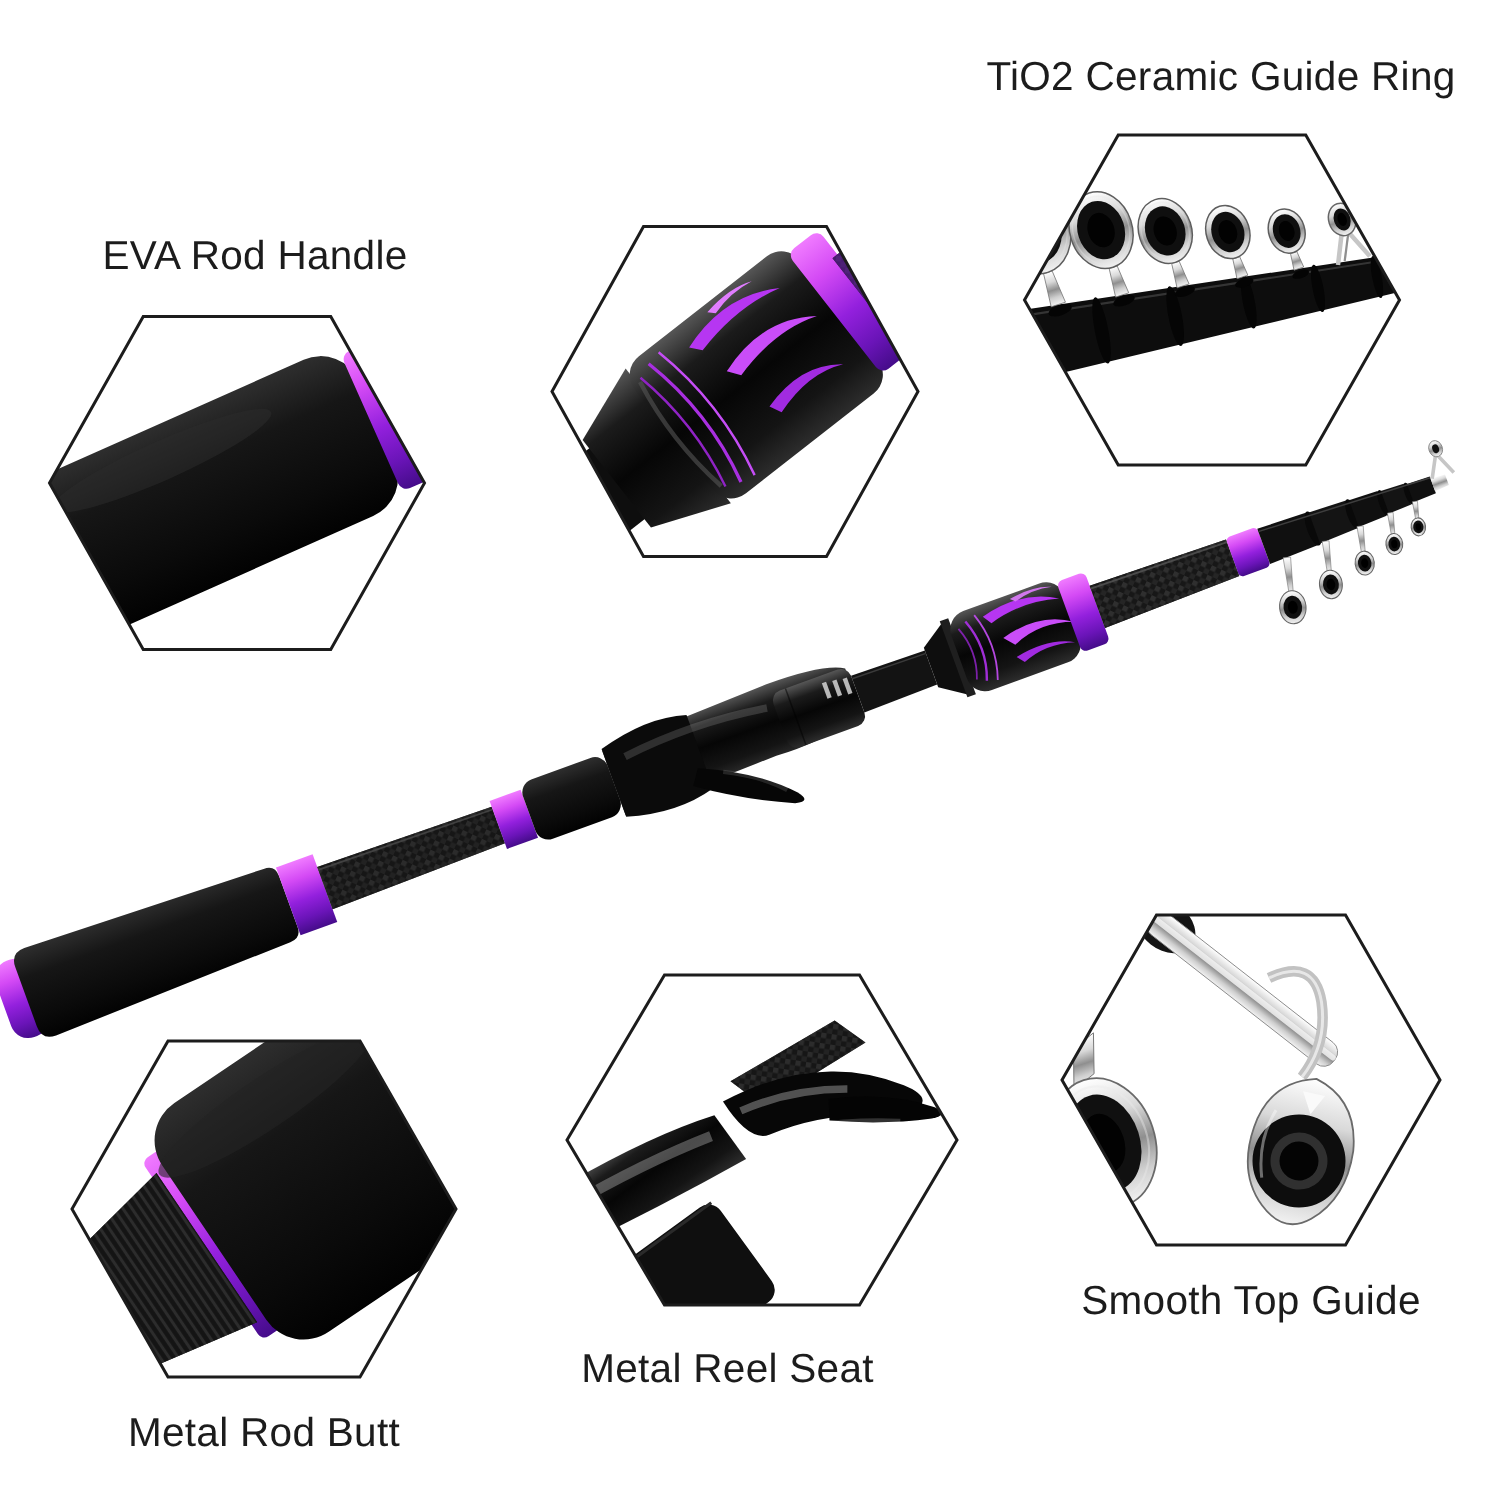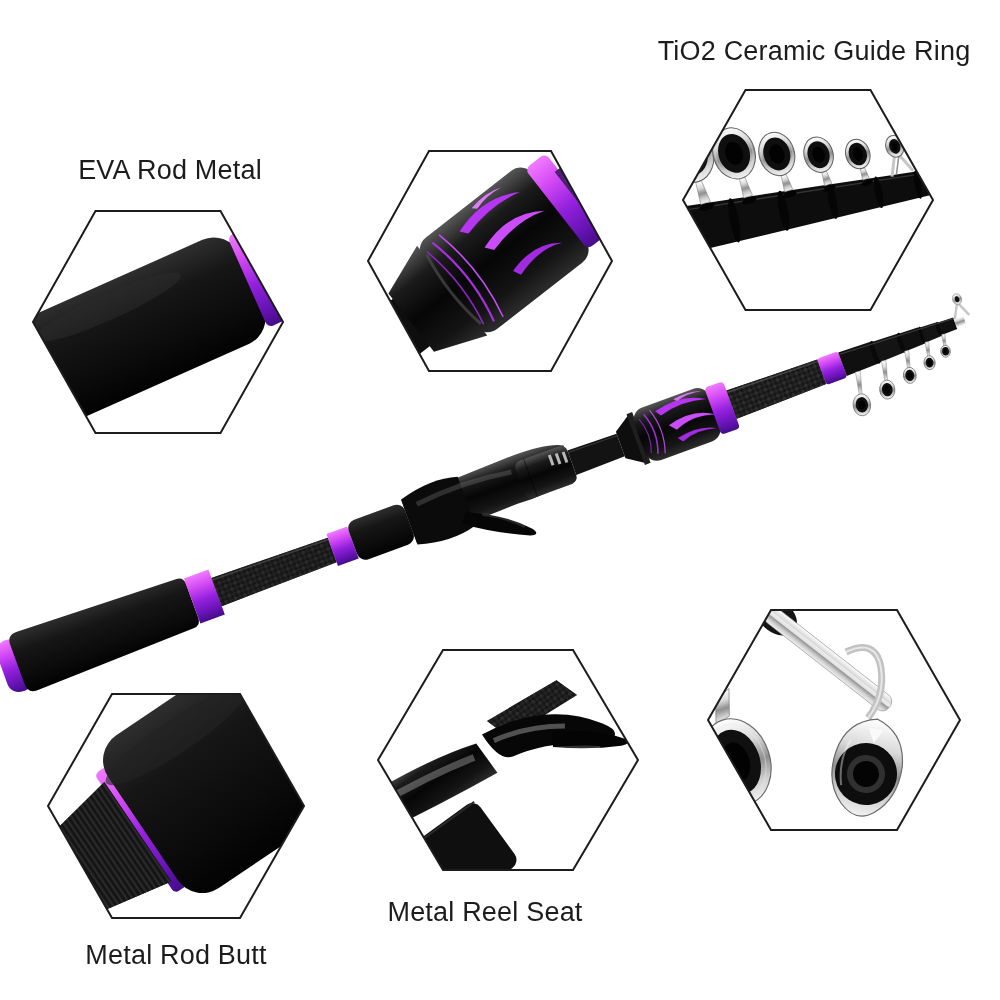--- a/index.html
+++ b/index.html
@@ -332,17 +332,18 @@
     <polygon points="33,322 95.5,211 220.5,211 283,322 220.5,433 95.5,433"></polygon>
     <polygon points="368,261 429,151 551,151 612,261 551,371 429,371"></polygon>
     <polygon points="683,200 745.5,90 870.5,90 933,200 870.5,310 745.5,310"></polygon>
     <polygon points="48,806 112,694 240,694 304,806 240,918 112,918"></polygon>
     <polygon points="378,760 443,650 573,650 638,760 573,870 443,870"></polygon>
     <polygon points="708,720 771,610 897,610 960,720 897,830 771,830"></polygon>
   </g>
 </svg>
 
 <div class="label" style="left:814px;top:36px">TiO2 Ceramic Guide Ring</div>
-<div class="label" style="left:170px;top:155px">EVA Rod Metal</div>
+<div class="label" style="left:170px;top:155px">EVA Rod Handle</div>
 <div class="label" style="left:485px;top:897px">Metal Reel Seat</div>
 <div class="label" style="left:176px;top:940px">Metal Rod Butt</div>
+<div class="label" style="left:834px;top:852px">Smooth Top Guide</div>
 
 </div>
 
 </body></html>

